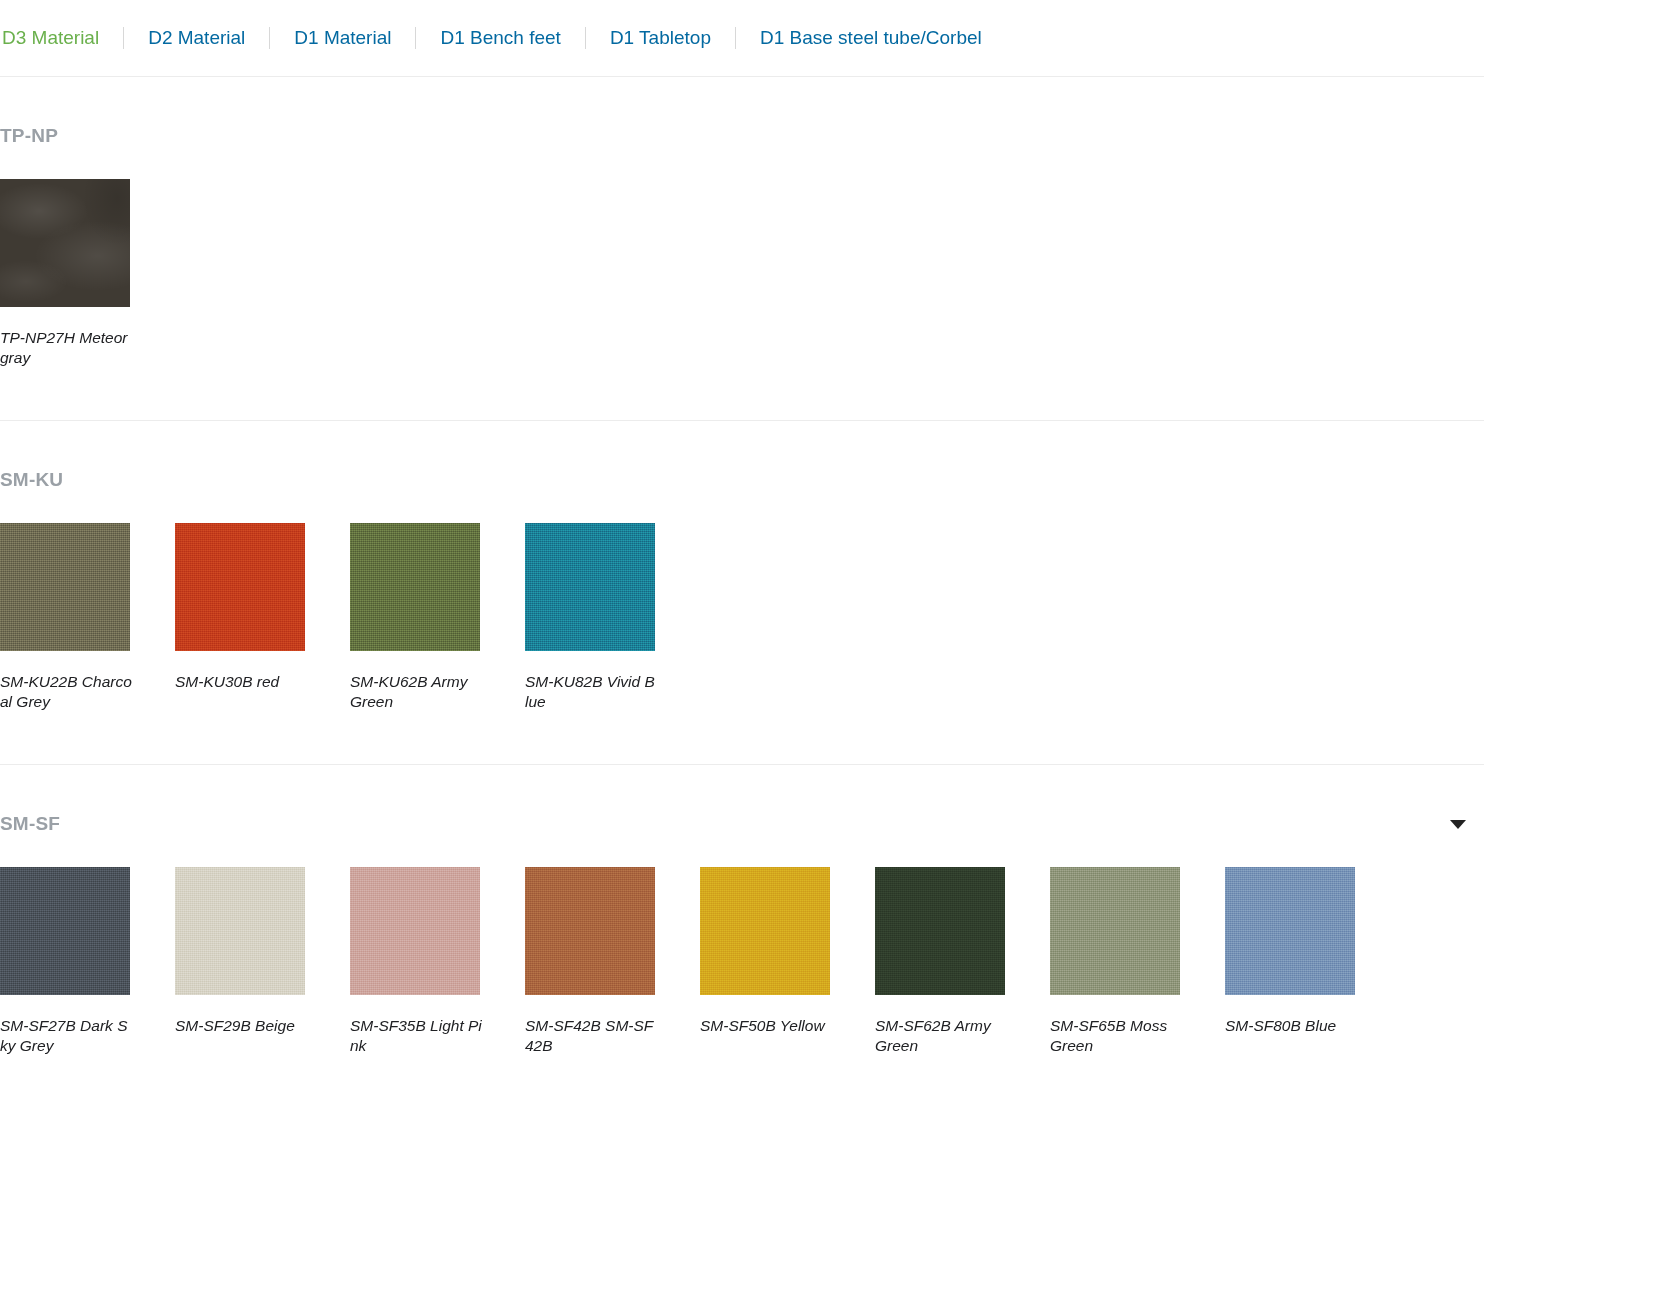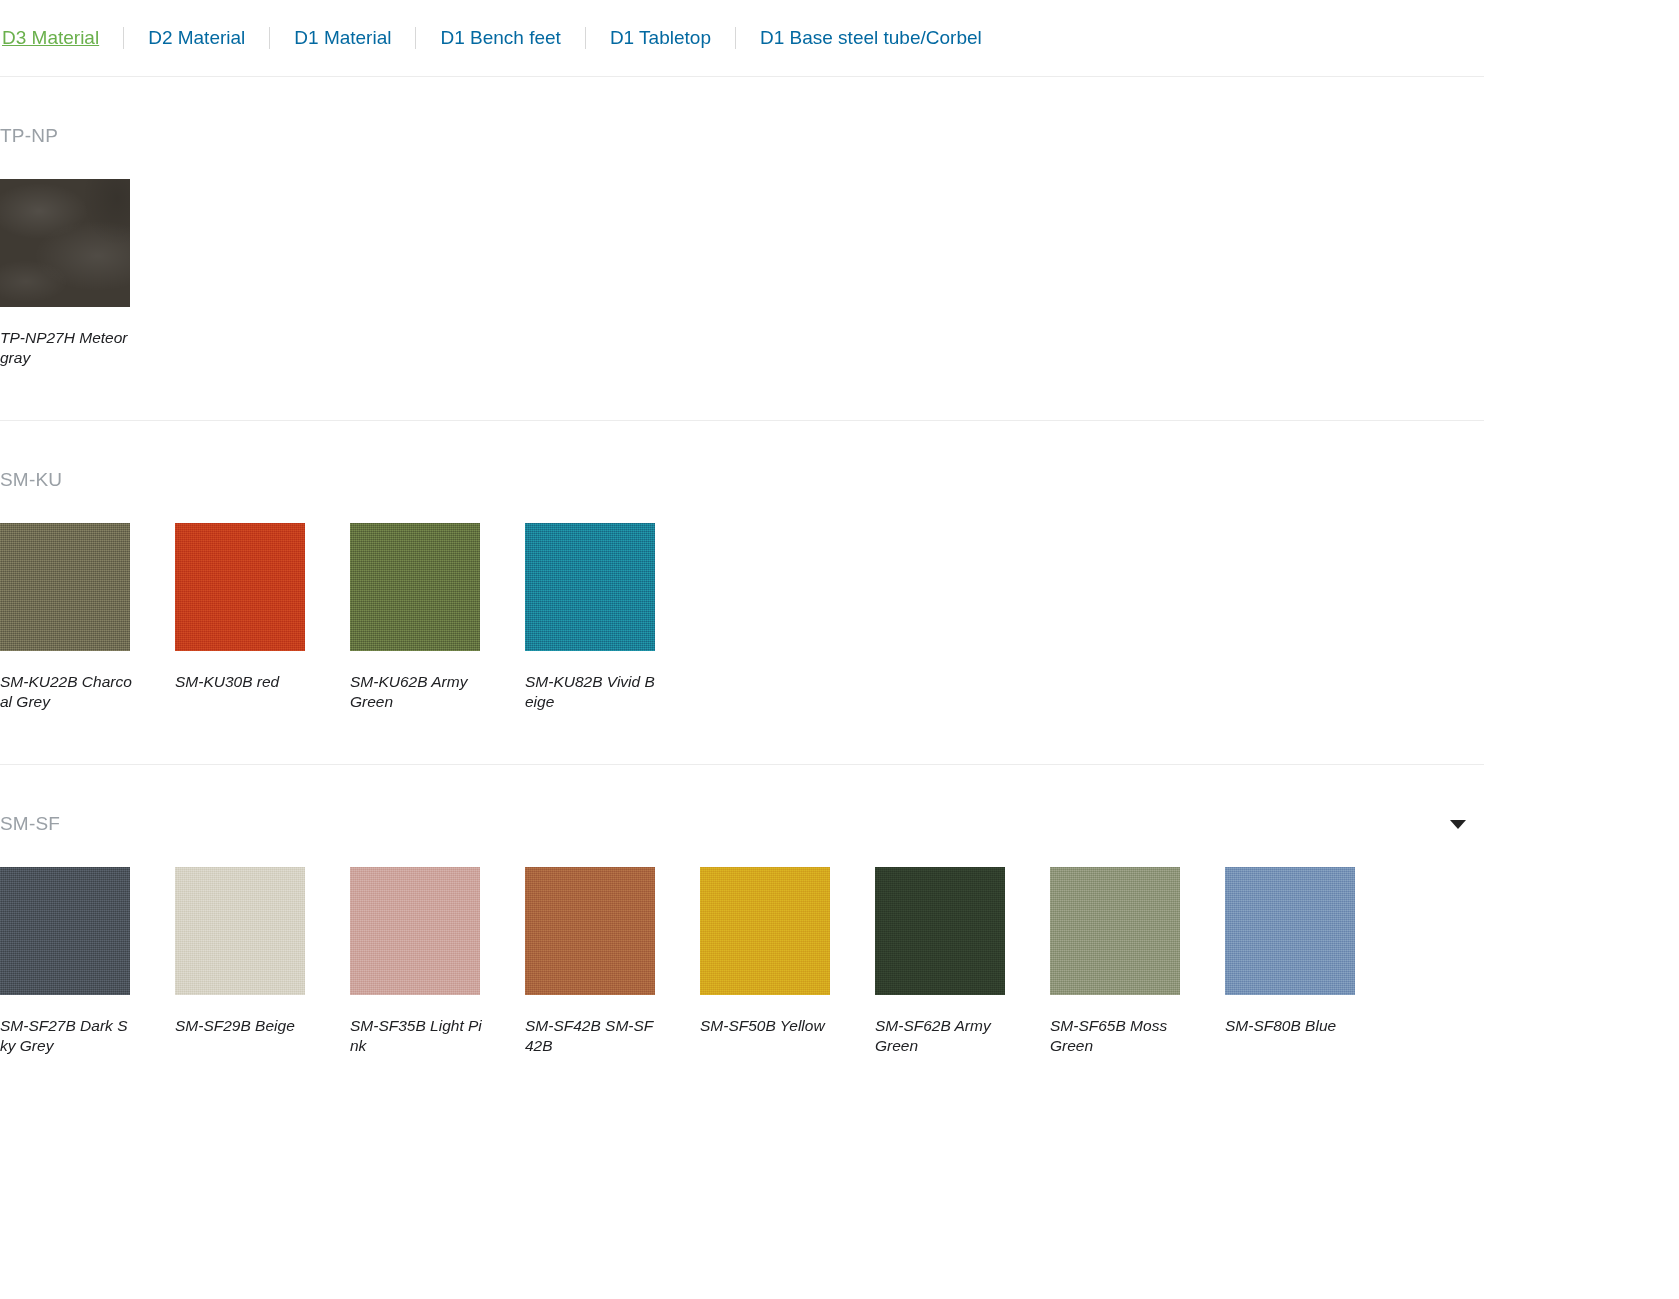--- a/index.html
+++ b/index.html
@@ -34,21 +34,21 @@
     box-sizing: border-box;
   }
   .tab {
     font-size: 19px;
     line-height: 22px;
     color: #0369a1;
     white-space: nowrap;
     cursor: pointer;
     padding: 0 2px;
   }
-  .tab.active { color: #6ab04c; text-decoration: underline; }
+  .tab.active { color: #6ab04c; }
   .tab-sep {
     width: 1px;
     height: 22px;
     background: #d8d8d8;
     margin: 0 22px;
     flex: none;
   }
 
   
   .rule {
@@ -59,20 +59,21 @@
   }
 
   
   .section { padding-left: 24px; }
   .section-head {
     display: flex;
     align-items: center;
     width: 1484px;
     height: 34px;
     margin-top: 42px;
+    font-weight: bold;
   }
   .section-title {
     font-size: 19px;
     line-height: 22px;
     color: #9aa0a6;
     letter-spacing: .2px;
   }
   .section-spacer { flex: 1; }
   .caret {
     width: 0; height: 0;
@@ -191,21 +192,21 @@
       <div class="cell">
         <div class="chip woven" style="background-color: rgb(195, 60, 28);"></div>
         <div class="swatch-label">SM-KU30B red</div>
       </div>
       <div class="cell">
         <div class="chip woven" style="background-color: rgb(97, 112, 63);"></div>
         <div class="swatch-label">SM-KU62B Army Green</div>
       </div>
       <div class="cell">
         <div class="chip woven" style="background-color: rgb(27, 126, 149);"></div>
-        <div class="swatch-label">SM-KU82B Vivid Beige</div>
+        <div class="swatch-label">SM-KU82B Vivid Blue</div>
       </div>
     </div>
   </div>
 
   <div class="rule"></div>
 
   <div class="section">
     <div class="section-head">
       <div class="section-title">SM-SF</div>
       <div class="section-spacer"></div>

